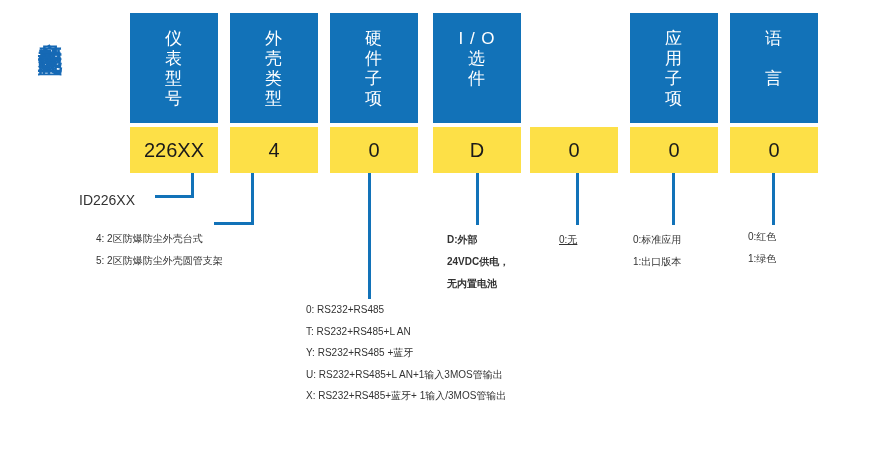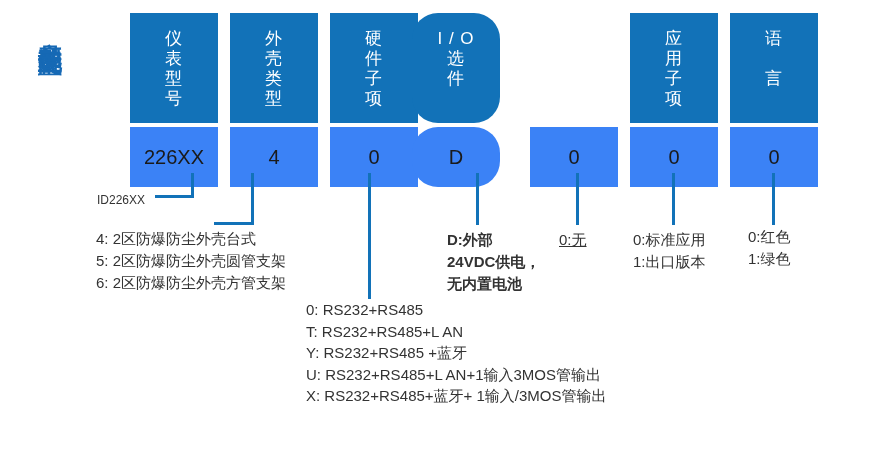--- a/index.html
+++ b/index.html
@@ -12,37 +12,37 @@
     writing-mode:vertical-rl;text-orientation:upright;
     font-size:24px;font-weight:bold;color:#1669b5;letter-spacing:2px;line-height:28px;
   }
   .header-box{
     position:absolute;top:13px;width:88px;height:110px;background:#1272b8;
     color:#ffffff;display:flex;flex-direction:column;align-items:center;
     padding-top:16px;box-sizing:border-box;font-size:17px;
   }
   .header-box span{display:block;height:20px;line-height:20px;text-align:center;letter-spacing:1px;}
   .value-box{
-    position:absolute;top:127px;width:88px;height:60px;background:#3b82f6;
+    position:absolute;top:127px;width:88px;height:46px;background:#fde047;
     color:#1a1a1a;font-size:20px;display:flex;align-items:center;justify-content:center;
   }
-  .c1{left:130px;} .c2{left:230px;} .c3{left:330px;} .c4{left:412px;border-radius:26px;}
+  .c1{left:130px;} .c2{left:230px;} .c3{left:330px;} .c4{left:433px;}
   .c5{left:530px;} .c6{left:630px;} .c7{left:730px;}
   .vline{position:absolute;width:3px;background:#1272b8;top:173px;}
   .hline{position:absolute;height:3px;background:#1272b8;}
   .vl1{left:191px;height:25px;} .hl1{left:155px;top:195px;width:39px;}
   .vl2{left:251px;height:52px;} .hl2{left:214px;top:222px;width:40px;}
   .vl3{left:368px;height:126px;}
   .vl4{left:476px;height:52px;}
   .vl5{left:576px;height:52px;}
   .vl6{left:672px;height:52px;}
   .vl7{left:772px;height:52px;}
-  .note{position:absolute;color:#333333;font-size:15px;line-height:22px;white-space:nowrap;}
+  .note{position:absolute;color:#333333;font-size:10px;line-height:22px;white-space:nowrap;}
   .note div{white-space:nowrap;}
-  .n1{left:79px;top:189px;font-size:12px;margin-left:18px;}
+  .n1{left:79px;top:189px;font-size:14px;}
   .n2{left:96px;top:228px;}
   .n3{left:306px;top:299px;line-height:21.5px;}
   .n4{left:447px;top:229px;font-weight:bold;}
   .n5{left:559px;top:229px;text-decoration:underline;}
   .n6{left:633px;top:229px;}
   .n7{left:748px;top:226px;}
 </style>
 </head>
 <body>
 
@@ -68,21 +68,20 @@
     <span>壳</span>
     <span>类</span>
     <span>型</span>
   </div>
   <div class="value-box c2">4</div>
   <div class="vline vl2"></div>
   <div class="hline hl2"></div>
   <div class="note n2">
     <div>4: 2区防爆防尘外壳台式</div>
     <div>5: 2区防爆防尘外壳圆管支架</div>
-    <div>6: 2区防爆防尘外壳方管支架</div>
   </div>
 
   <div class="header-box c3">
     <span>硬</span>
     <span>件</span>
     <span>子</span>
     <span>项</span>
   </div>
   <div class="value-box c3">0</div>
   <div class="vline vl3"></div>

